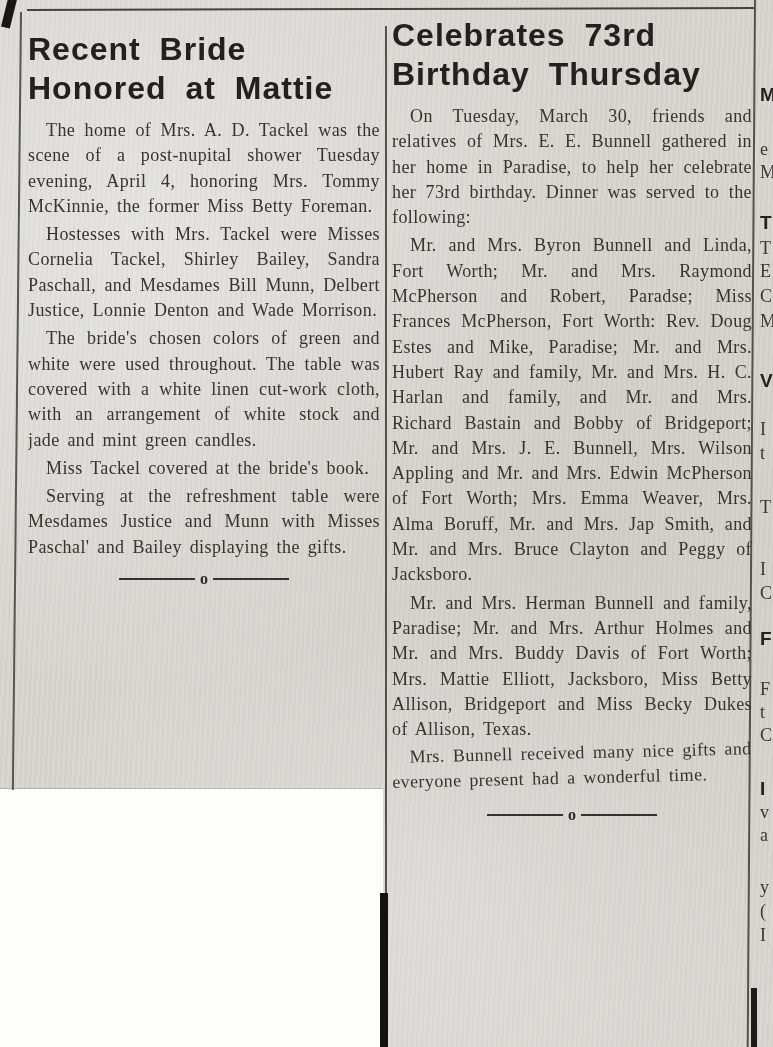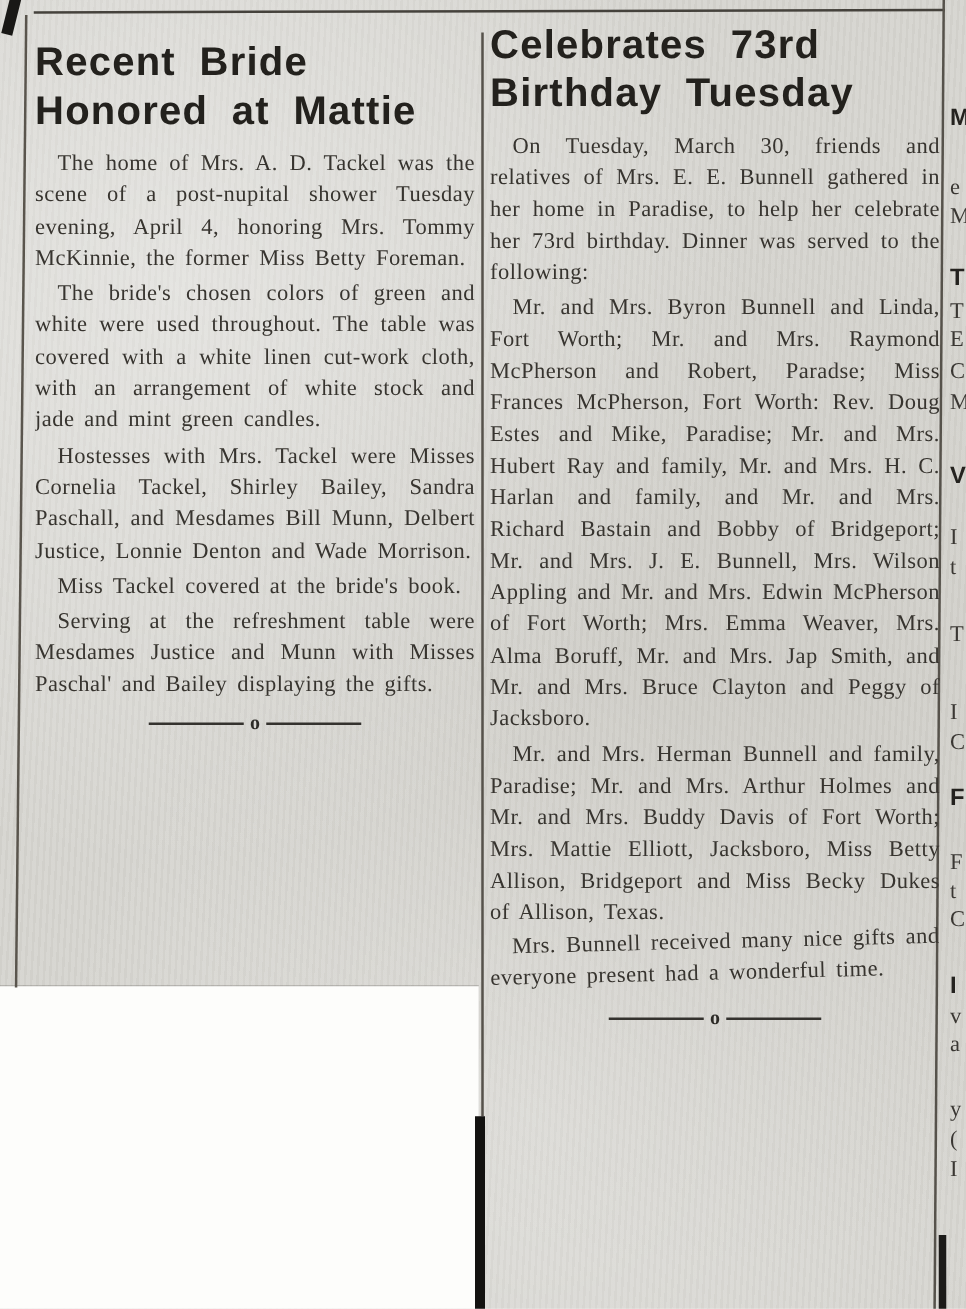--- a/index.html
+++ b/index.html
@@ -65,35 +65,35 @@
   <div class="col-rule-1-thick"></div>
   <div class="col-rule-2"></div>
   <div class="col-rule-2-thick"></div>
 
   <div id="left-col" class="column">
     <h1 class="headline">
       <span>Recent Bride</span><br>
       <span>Honored at Mattie</span>
     </h1>
     <p>The home of Mrs. A. D. Tackel was the scene of a post-nupital shower Tuesday evening, April 4, honoring Mrs. Tommy McKinnie, the former Miss Betty Foreman.</p>
+    <p>Hostesses with Mrs. Tackel were Misses Cornelia Tackel, Shirley Bailey, Sandra Paschall, and Mesdames Bill Munn, Delbert Justice, Lonnie Denton and Wade Morrison.</p>
     <p>The bride's chosen colors of green and white were used throughout. The table was covered with a white linen cut-work cloth, with an arrangement of white stock and jade and mint green candles.</p>
-    <p>Hostesses with Mrs. Tackel were Misses Cornelia Tackel, Shirley Bailey, Sandra Paschall, and Mesdames Bill Munn, Delbert Justice, Lonnie Denton and Wade Morrison.</p>
     <p>Miss Tackel covered at the bride's book.</p>
     <p>Serving at the refreshment table were Mesdames Justice and Munn with Misses Paschal' and Bailey displaying the gifts.</p>
     <div class="divider">
       <span class="rule"></span>
       <span class="orn">o</span>
       <span class="rule"></span>
     </div>
   </div>
 
   <div id="right-col" class="column">
     <h1 class="headline">
       <span>Celebrates 73rd</span><br>
-      <span>Birthday Tuesday</span>
+      <span>Birthday Thursday</span>
     </h1>
     <p>On Tuesday, March 30, friends and relatives of Mrs. E. E. Bunnell gathered in her home in Paradise, to help her celebrate her 73rd birthday. Dinner was served to the following:</p>
     <p>Mr. and Mrs. Byron Bunnell and Linda, Fort Worth; Mr. and Mrs. Raymond McPherson and Robert, Paradse; Miss Frances McPherson, Fort Worth: Rev. Doug Estes and Mike, Paradise; Mr. and Mrs. Hubert Ray and family, Mr. and Mrs. H. C. Harlan and family, and Mr. and Mrs. Richard Bastain and Bobby of Bridgeport; Mr. and Mrs. J. E. Bunnell, Mrs. Wilson Appling and Mr. and Mrs. Edwin McPherson of Fort Worth; Mrs. Emma Weaver, Mrs. Alma Boruff, Mr. and Mrs. Jap Smith, and Mr. and Mrs. Bruce Clayton and Peggy of Jacksboro.</p>
     <p>Mr. and Mrs. Herman Bunnell and family, Paradise; Mr. and Mrs. Arthur Holmes and Mr. and Mrs. Buddy Davis of Fort Worth; Mrs. Mattie Elliott, Jacksboro, Miss Betty Allison, Bridgeport and Miss Becky Dukes of Allison, Texas.</p>
     <p class="tilt">Mrs. Bunnell received many nice gifts and everyone present had a wonderful time.</p>
     <div class="divider">
       <span class="rule"></span>
       <span class="orn">o</span>
       <span class="rule"></span>
     </div>

